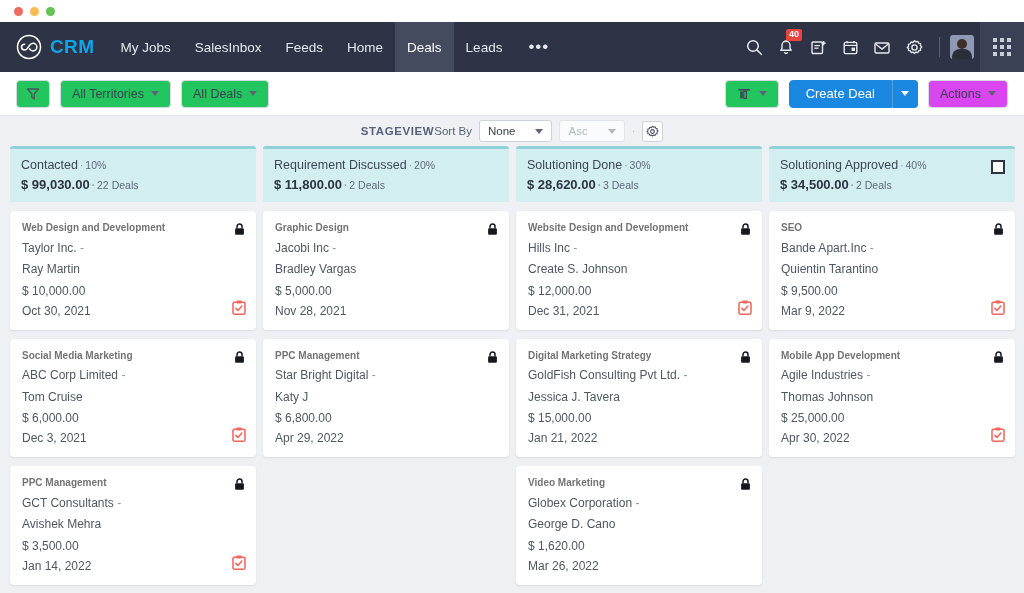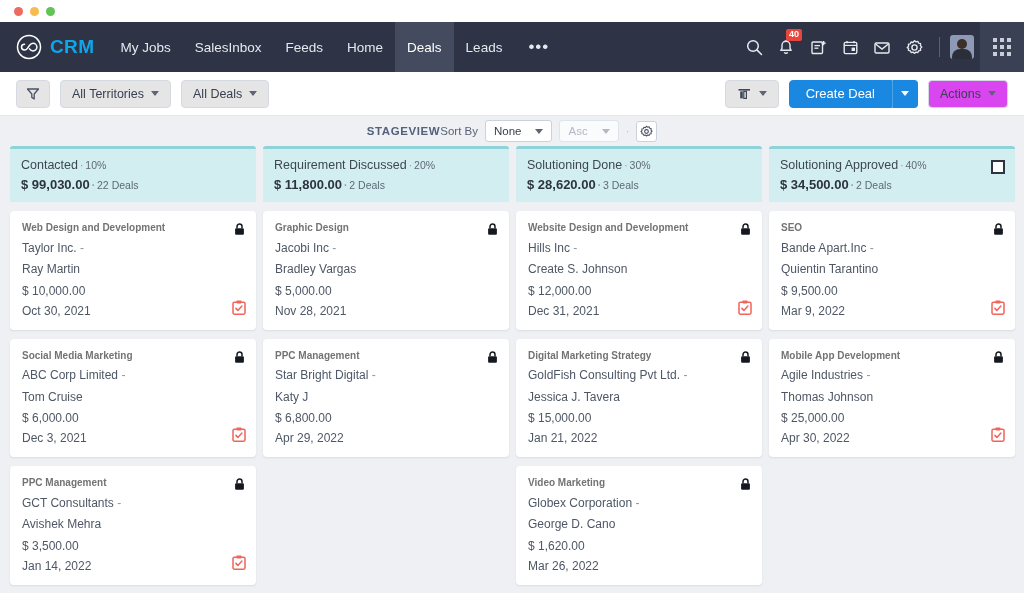--- a/index.html
+++ b/index.html
@@ -67,21 +67,21 @@
   .grid3 { display: grid; grid-template-columns: repeat(3, 4px); gap: 3px; }
   .grid3 i { width: 4px; height: 4px; background: #c9cdd8; display:block; }
 
   
   .toolbar {
     height: 44px; background: #ffffff; border-bottom: 1px solid #e3e6ec;
     display: flex; align-items: center; padding: 0 16px; gap: 10px;
   }
   .btn {
     height: 28px; border: 1px solid #d5dae2; border-radius: 4px;
-    background: #e5e5e5; display: flex; align-items: center;
+    background: #22c55e; display: flex; align-items: center;
     padding: 0 11px; font-size: 12.5px; color: #39404f; gap: 7px;
     white-space: nowrap;
   }
   .btn.square { width: 34px; padding: 0; justify-content: center; }
   .caret {
     width: 0; height: 0; border-left: 4px solid transparent;
     border-right: 4px solid transparent; border-top: 5px solid #5c6475;
   }
   .caret.light { border-top-color: #ffffff; }
   .caret.muted { border-top-color: #b2b8c4; }
@@ -105,21 +105,21 @@
     height: 30px; display: flex; align-items: center;
     padding: 0 16px; justify-content: center;
   }
   .stagetitle {
     font-size: 11.5px; letter-spacing: .6px; color: #55617a; font-weight: bold;
   }
   .sortwrap { display: flex; align-items: center; gap: 7px; }
   .sortlabel { font-size: 11.5px; color: #596275; }
   .sortbtn {
     height: 22px; border: 1px solid #ccd2dc; border-radius: 3px; background: #fff;
-    display: flex; align-items: center; padding: 0 8px; gap: 14px;
+    display: flex; align-items: center; padding: 0 8px; gap: 20px;
     font-size: 11.5px; color: #39404f;
   }
   .sortbtn.disabled { color: #b2b8c4; border-color: #dfe3ea; background:#fafbfc; }
   .dotsep { color: #b6bcc8; font-size: 11px; }
   .gearbtn {
     width: 21px; height: 21px; border: 1px solid #ccd2dc; border-radius: 3px;
     background: #fff; display: flex; align-items: center; justify-content: center;
   }
 
   

